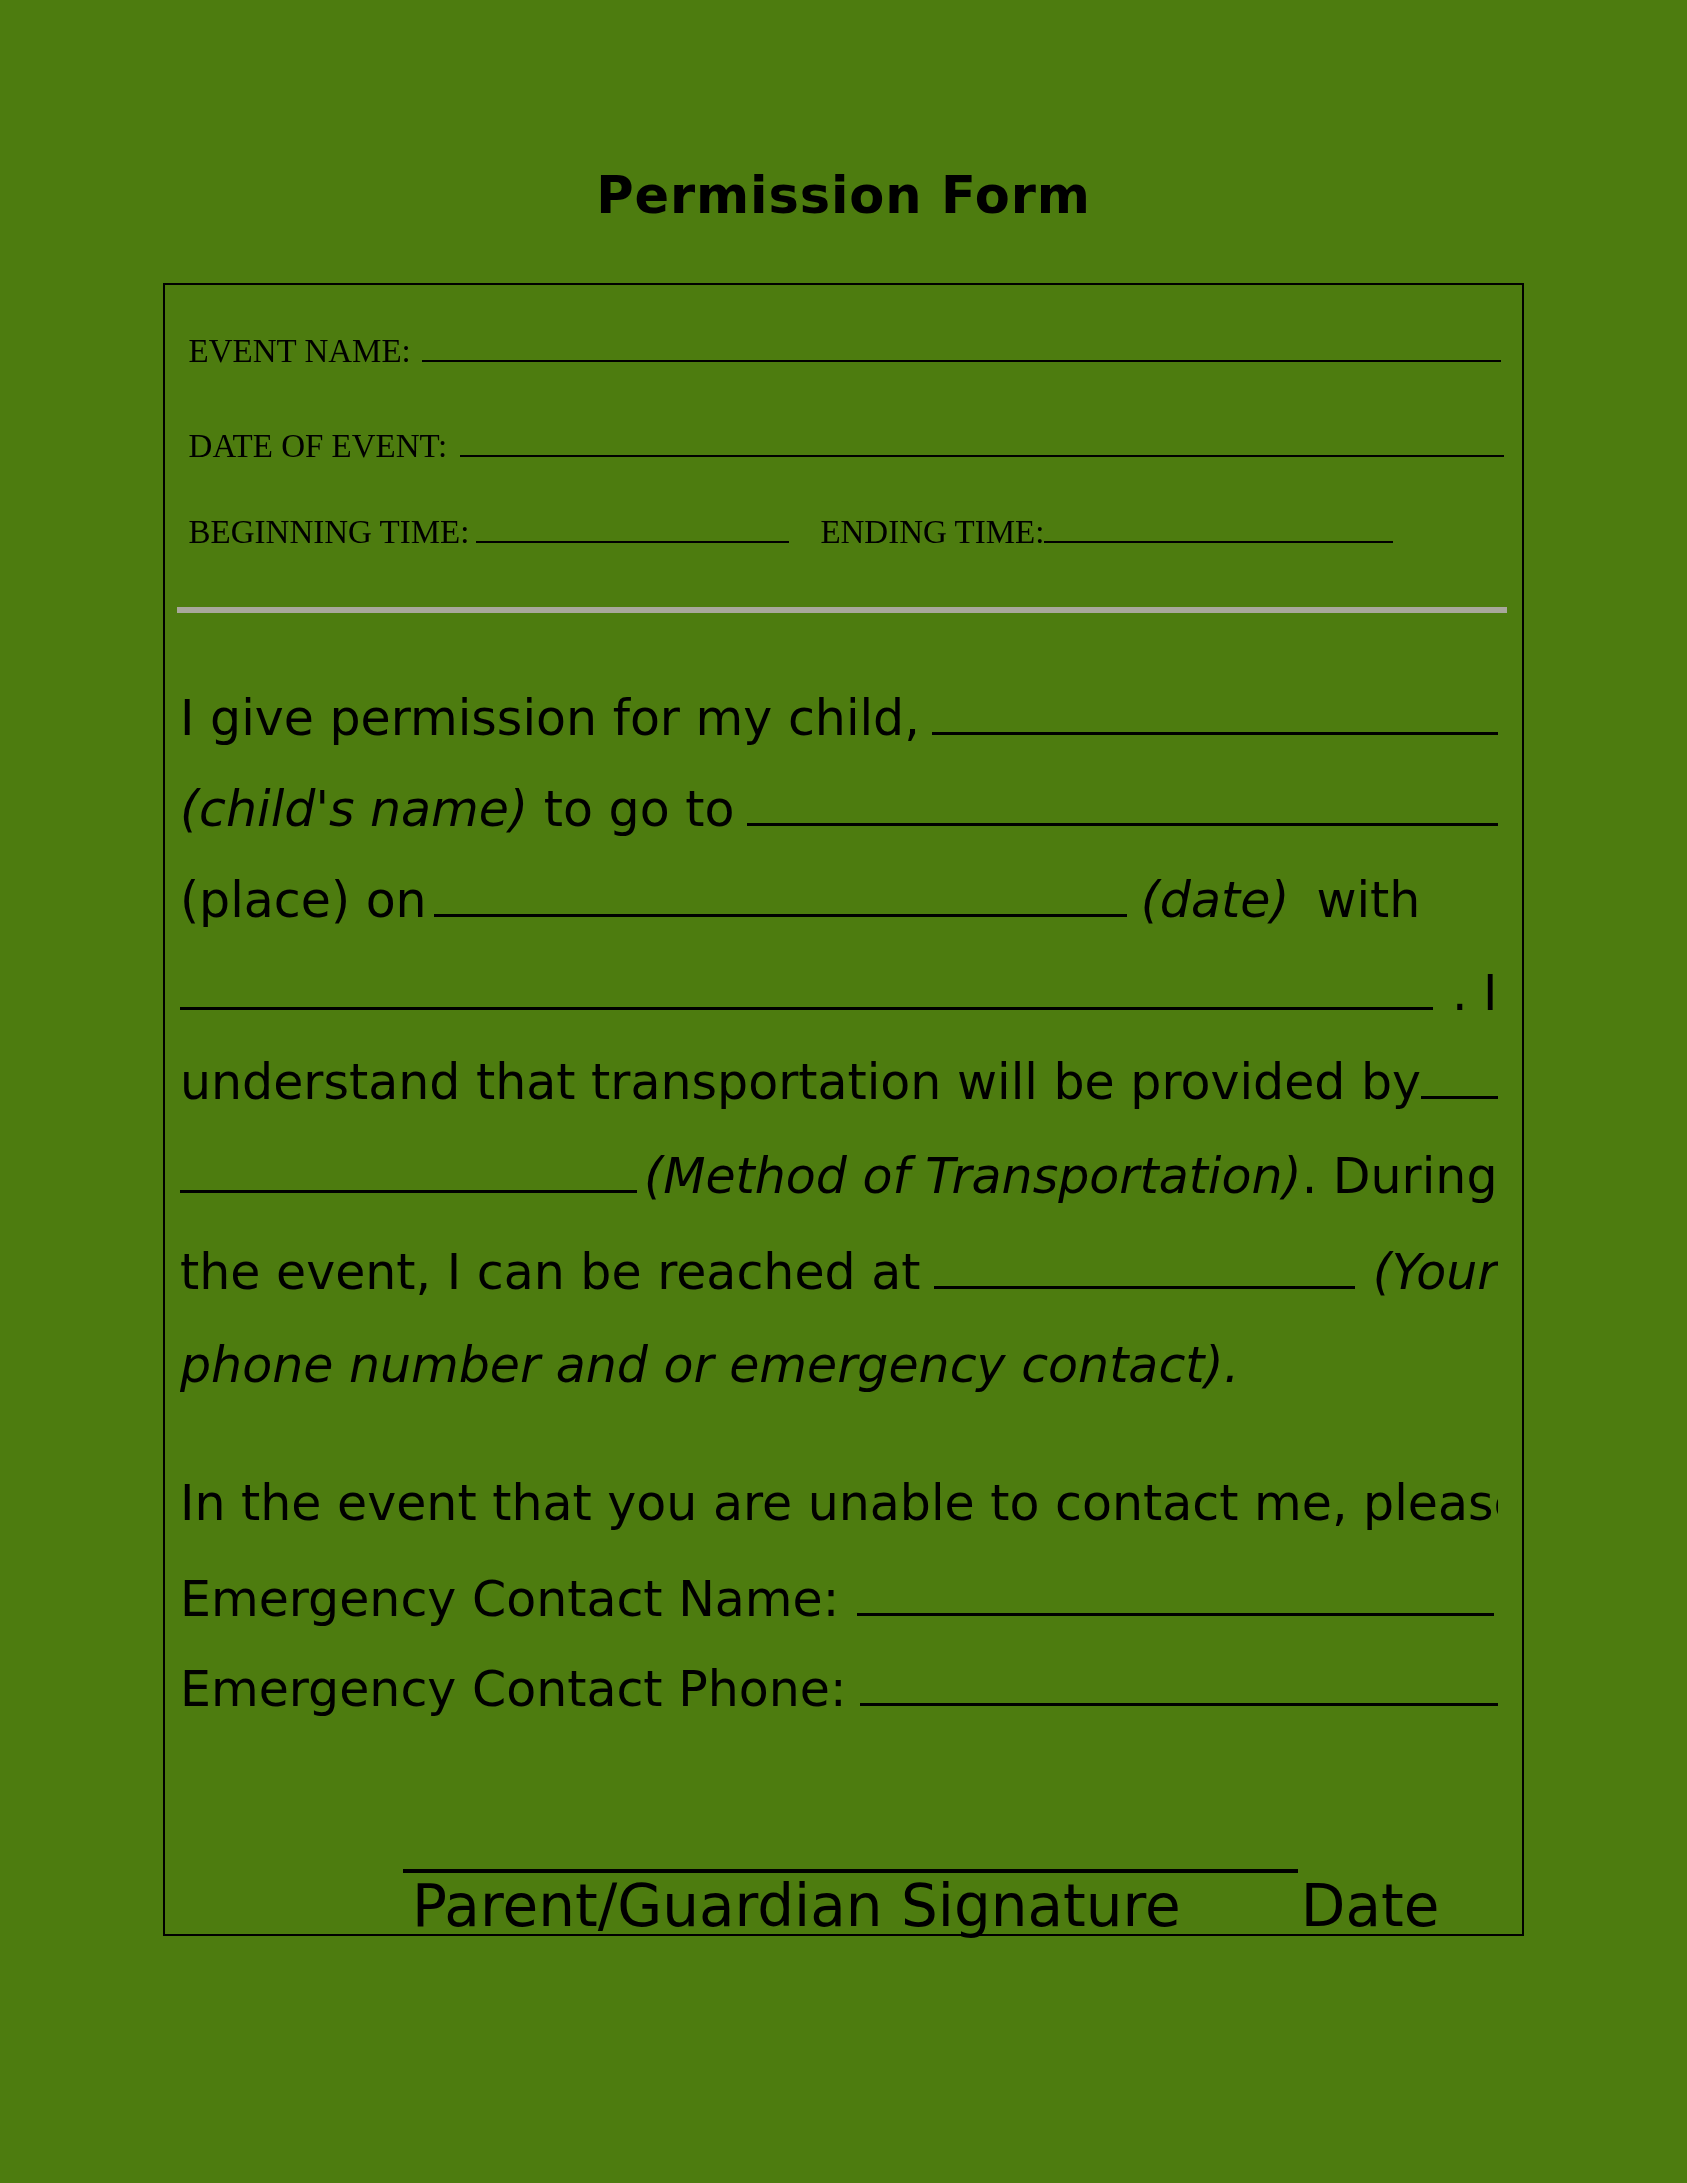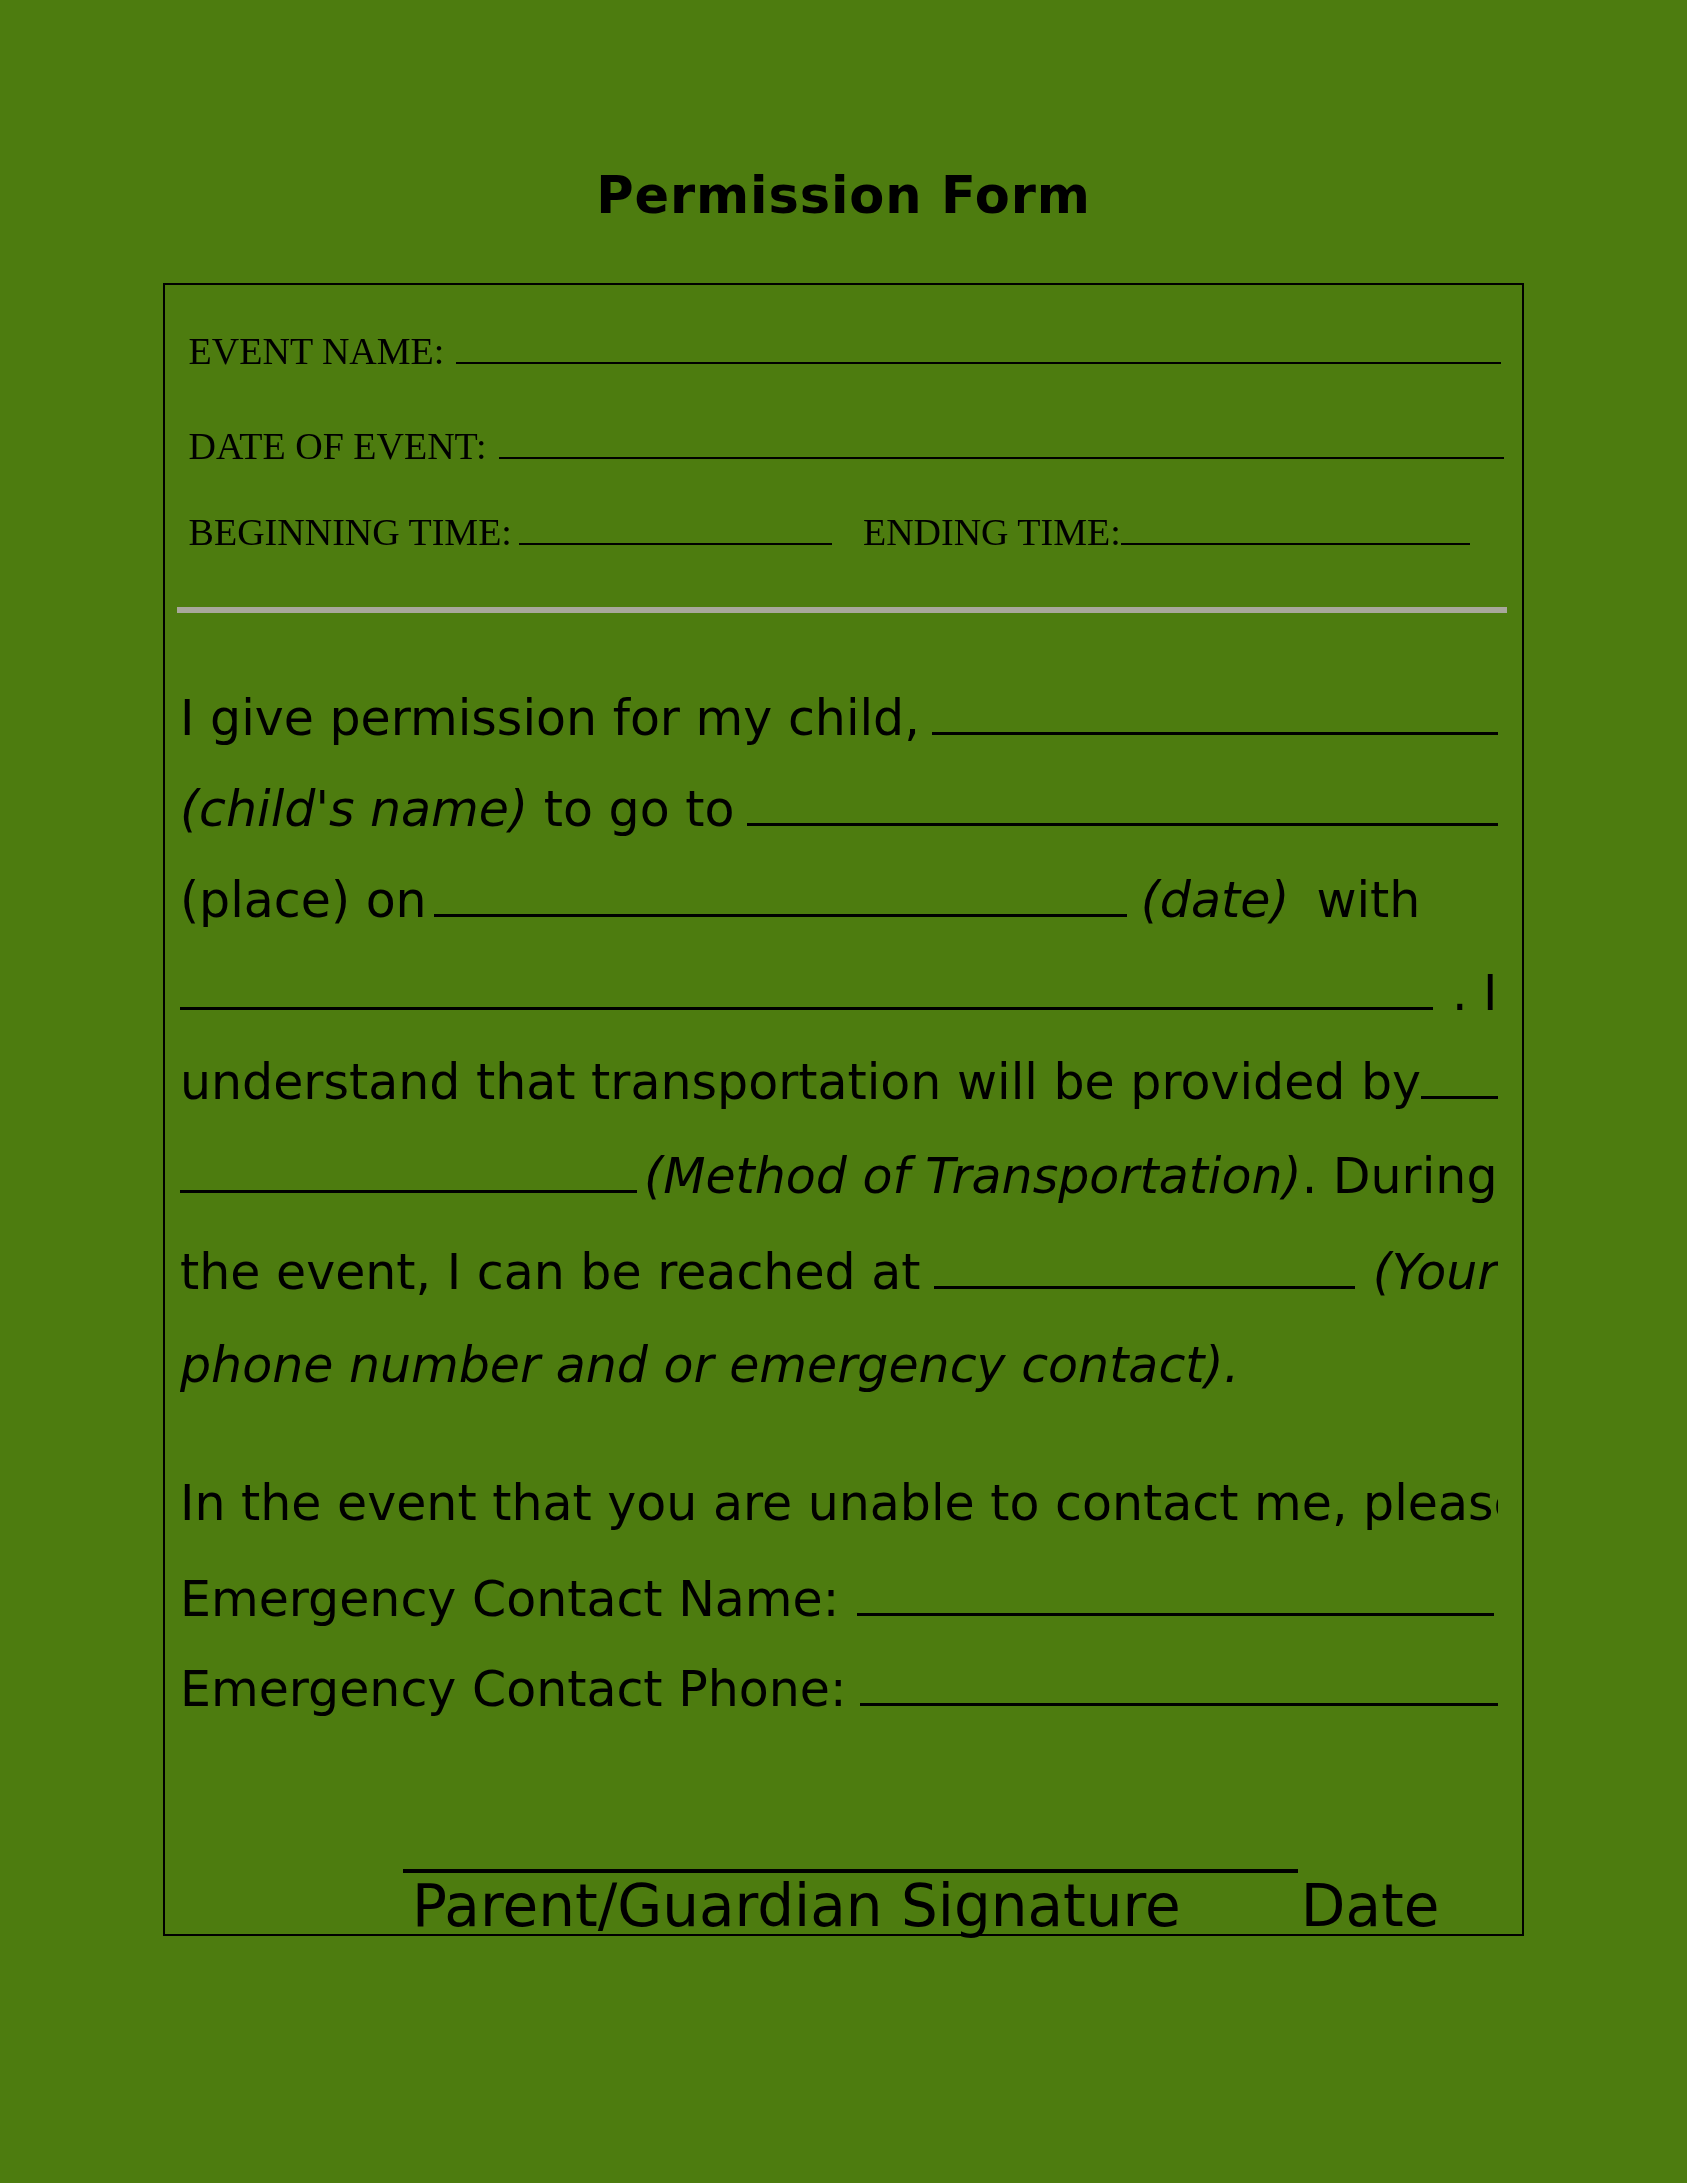--- a/index.html
+++ b/index.html
@@ -13,21 +13,21 @@
     text-align:center; font-size:51px; line-height:54px; font-weight:bold;
     letter-spacing:0.9px;
   }
   .form-box {
     position:absolute; left:163px; top:283px; width:1361px; height:1653px;
     border:2.6px solid #000; box-sizing:border-box;
   }
   
   .mrow {
     position:absolute; left:23.6px; right:21px;
-    font-family:"Liberation Serif", serif; font-size:38px; line-height:46px;
+    font-family:"Liberation Serif", serif; font-size:33px; line-height:46px;
     display:flex; align-items:baseline; white-space:pre; overflow:hidden;
   }
   .mrow .blank { border-bottom:2.6px solid #000; }
   
   .brow {
     position:absolute; left:15px; right:24.5px;
     font-size:49px; line-height:58px;
     display:flex; align-items:baseline; white-space:pre; overflow:hidden;
   }
   .blank { border-bottom:3.5px solid #000; margin-bottom:-7px; }

